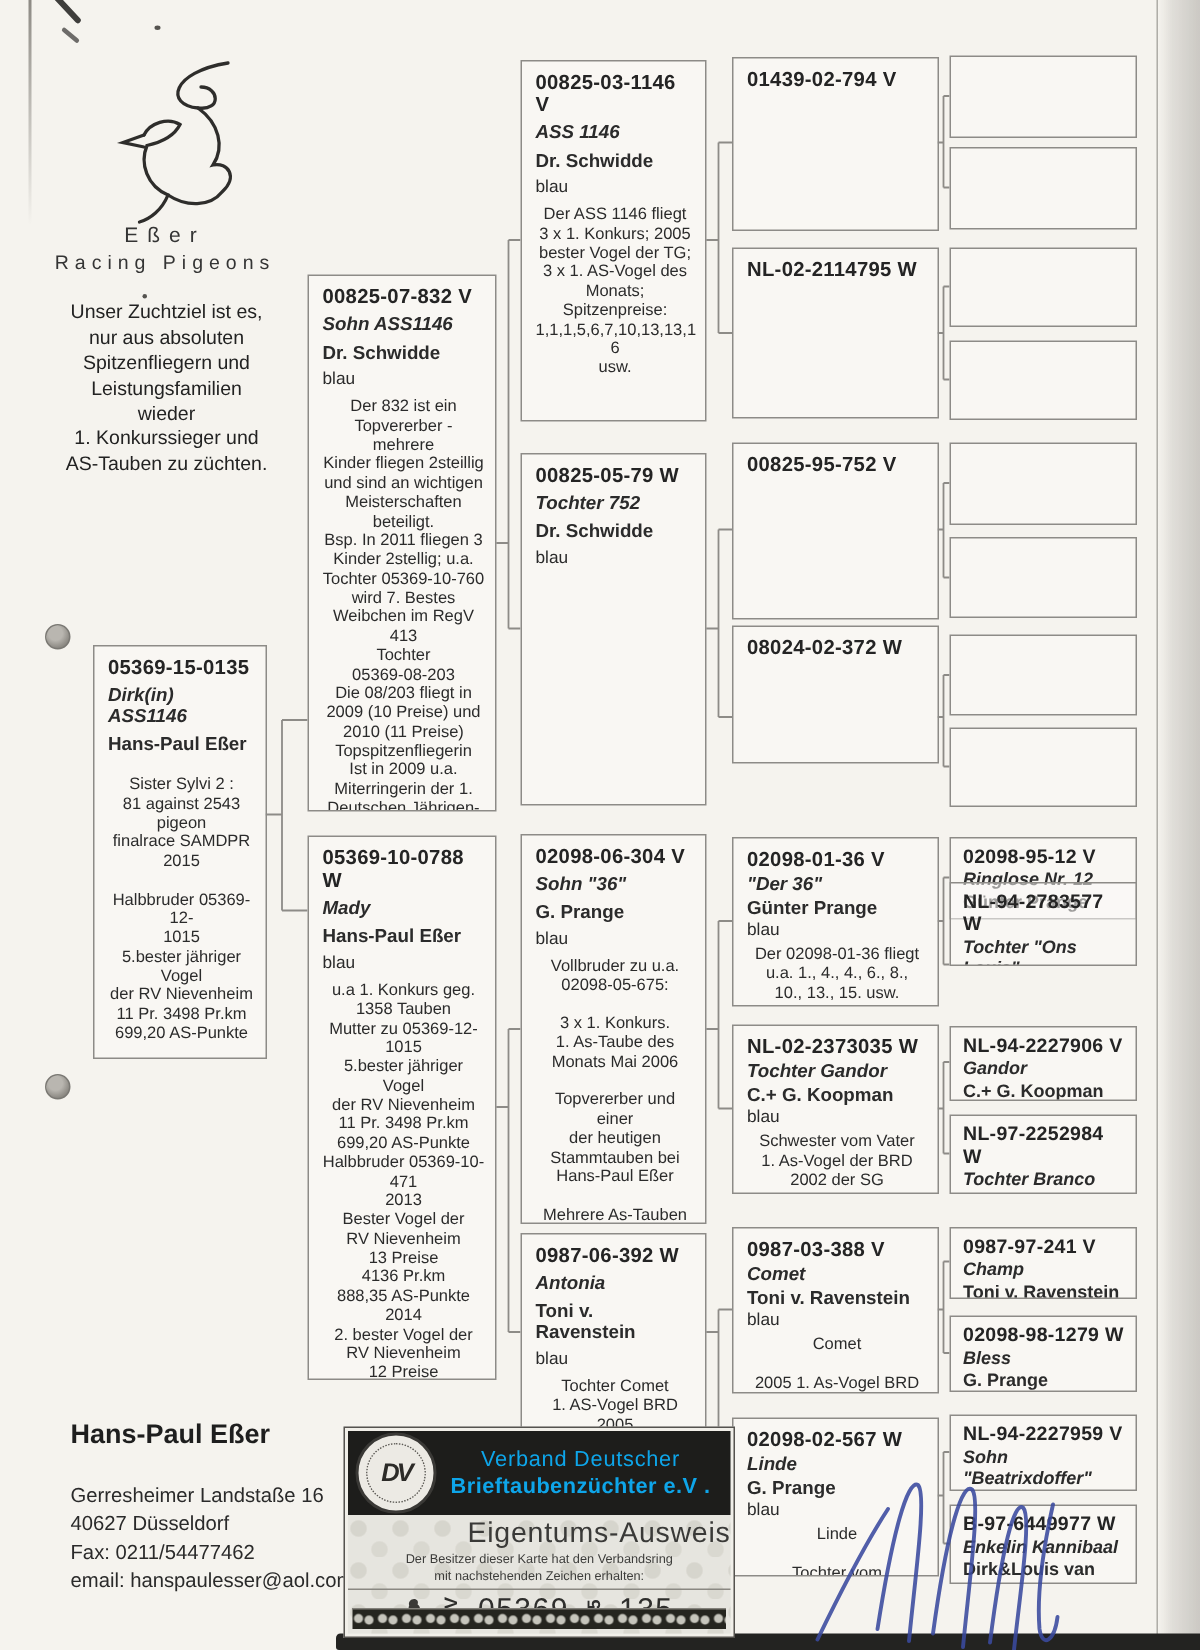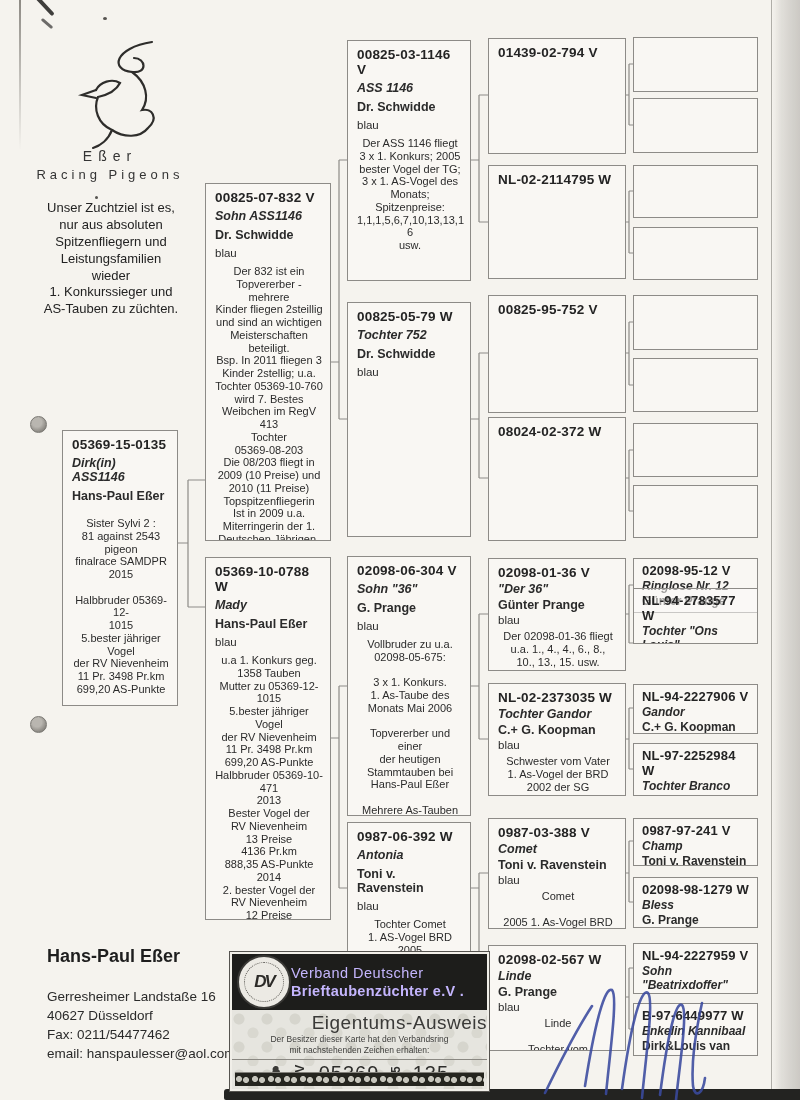--- a/index.html
+++ b/index.html
@@ -56,21 +56,21 @@
 
   
   .stamp{position:absolute;left:229px;top:951px;width:259px;height:139px;z-index:3;
     background:#e9e8e3;border:1px solid #55534f;box-shadow:0 0 0 2px #f1efe9 inset;}
   .stamp-head{position:absolute;left:2px;top:2px;right:2px;height:56px;background:#1d1d1b;
     display:flex;align-items:center;}
   .dv-emblem{width:50px;height:50px;border-radius:50%;background:#eceae4;border:2px solid #3a3936;
     margin-left:5px;flex:0 0 auto;display:flex;align-items:center;justify-content:center;position:relative;}
   .dv-emblem::before{content:"";position:absolute;inset:5px;border-radius:50%;border:1px dotted #5c5a55;}
   .dv-mono{font-weight:bold;font-style:italic;font-size:17px;color:#2c2b28;letter-spacing:-2px;}
-  .stamp-org{flex:1;color:#c4b5fd;padding-right:4px;}
+  .stamp-org{flex:1;text-align:center;color:#0ea5e9;padding-right:4px;}
   .org1{font-size:14.5px;letter-spacing:.5px;}
   .org2{font-size:14.5px;font-weight:bold;letter-spacing:.3px;margin-top:2px;}
   .stamp-body{position:absolute;left:2px;top:58px;right:2px;bottom:2px;
     background-color:#e6e5df;
     background-image:radial-gradient(circle at 7px 9px, #d6d5cd 5px, rgba(0,0,0,0) 6px),
                      radial-gradient(circle at 21px 23px, #d9d8d0 5px, rgba(0,0,0,0) 6px);
     background-size:28px 28px;}
   .stamp-title{text-align:right;font-size:19px;color:#3a3a38;margin-top:2px;letter-spacing:.5px;}
   .stamp-sub{text-align:center;font-size:8.5px;color:#3c3c3a;line-height:1.25;}
   .ring-row{display:flex;align-items:center;justify-content:center;gap:10px;margin-top:4px;height:26px;
@@ -268,21 +268,21 @@
 
 <div class="pbox" style="left:488px;top:38px;width:138px;height:116px">
   <div class="ring">01439-02-794 V</div>
 </div>
 <div class="pbox" style="left:488px;top:165px;width:138px;height:114px">
   <div class="ring">NL-02-2114795 W</div>
 </div>
 <div class="pbox" style="left:488px;top:295px;width:138px;height:118px">
   <div class="ring">00825-95-752 V</div>
 </div>
-<div class="pbox" style="left:488px;top:417px;width:138px;height:124px">
+<div class="pbox" style="left:488px;top:417px;width:138px;height:92px">
   <div class="ring">08024-02-372 W</div>
 </div>
 <div class="pbox tight" style="left:488px;top:558px;width:138px;height:113px">
   <div class="ring">02098-01-36 V</div>
   <div class="pname">"Der 36"</div>
   <div class="breeder">Günter Prange</div>
   <div class="pcolor">blau</div>
   <div class="pbody">Der 02098-01-36 fliegt
 u.a. 1., 4., 4., 6., 8.,
 10., 13., 15. usw.</div>

